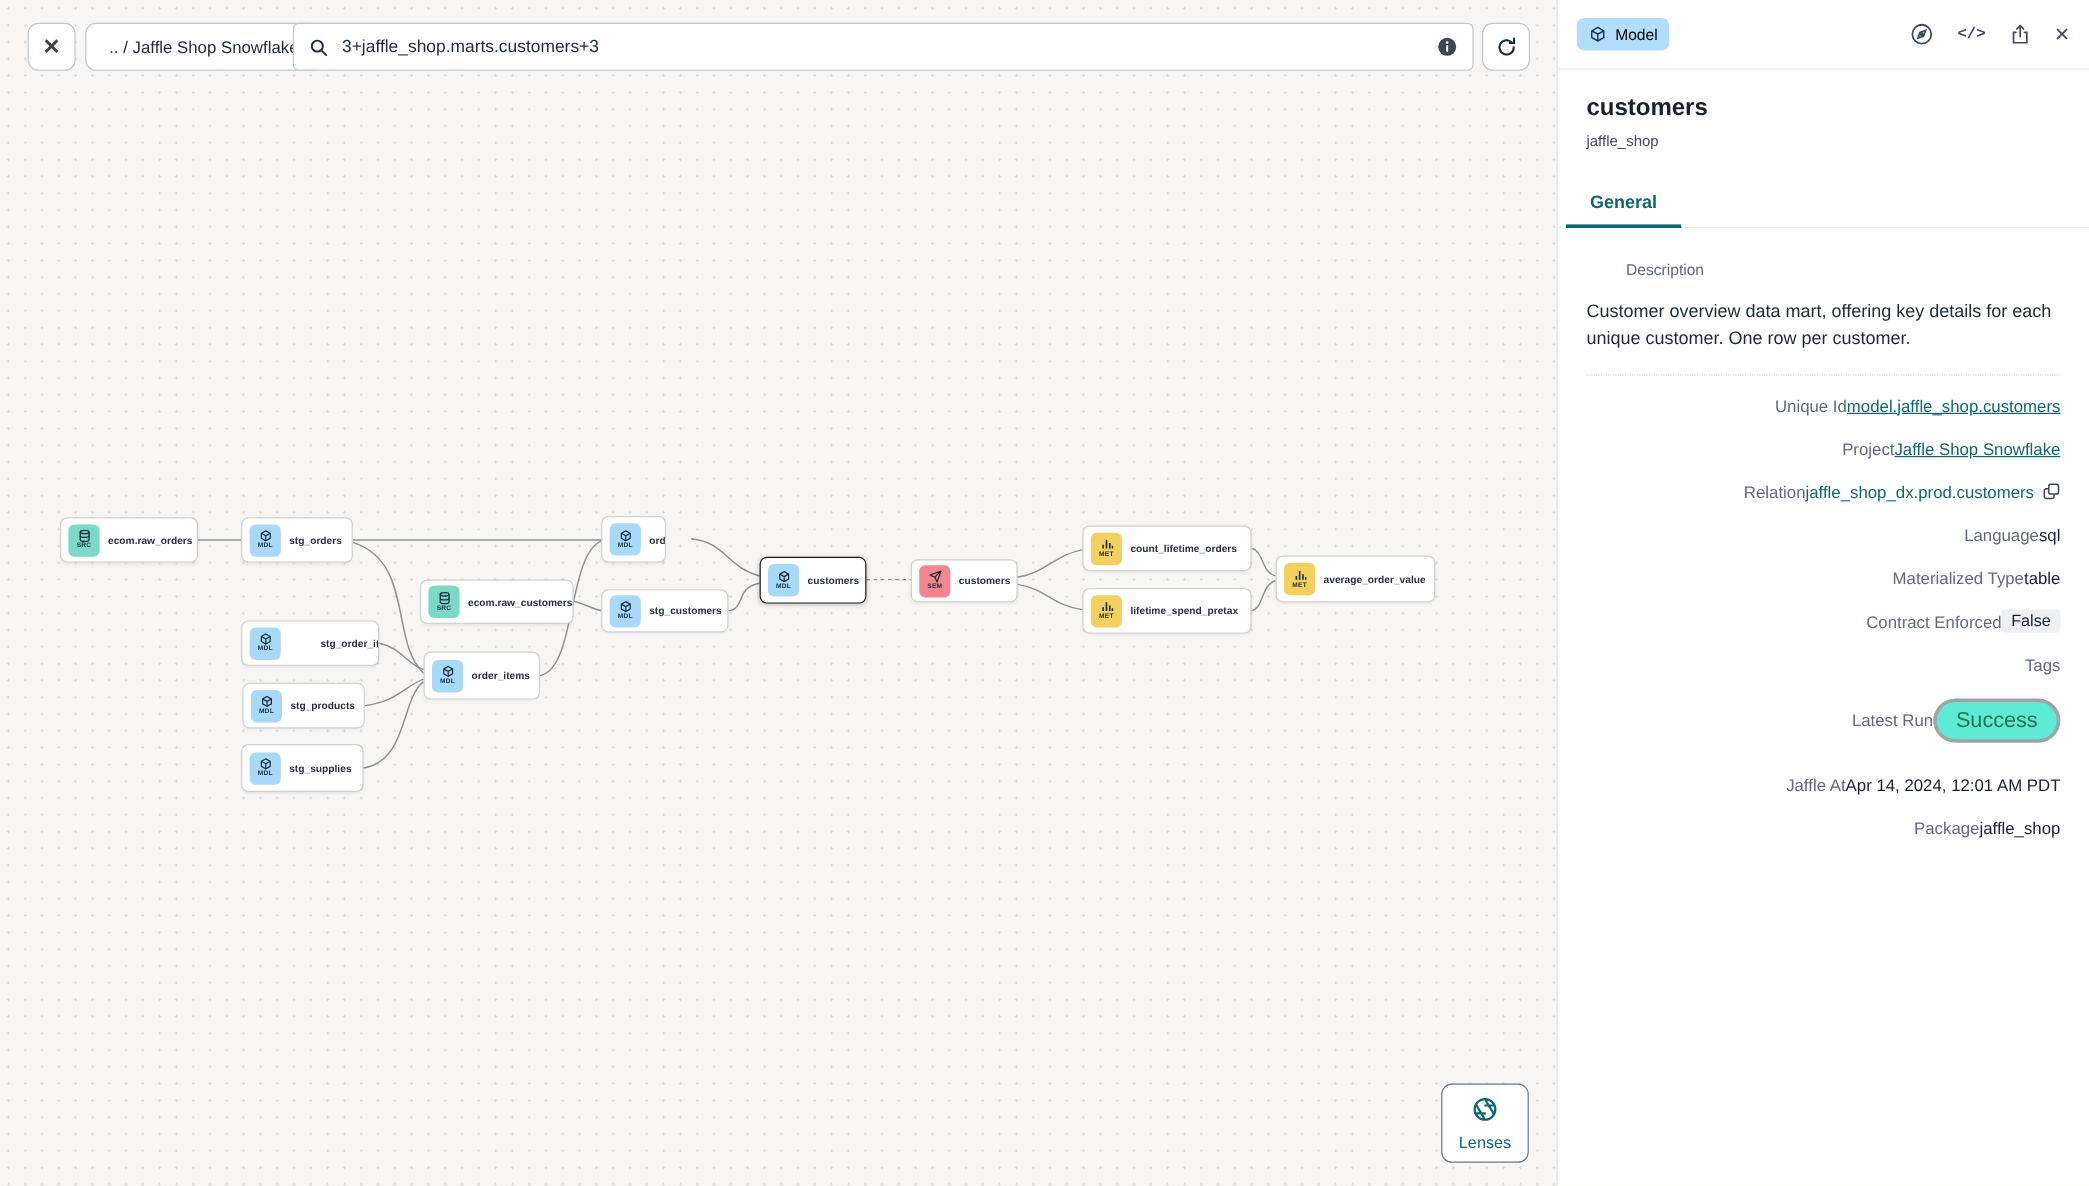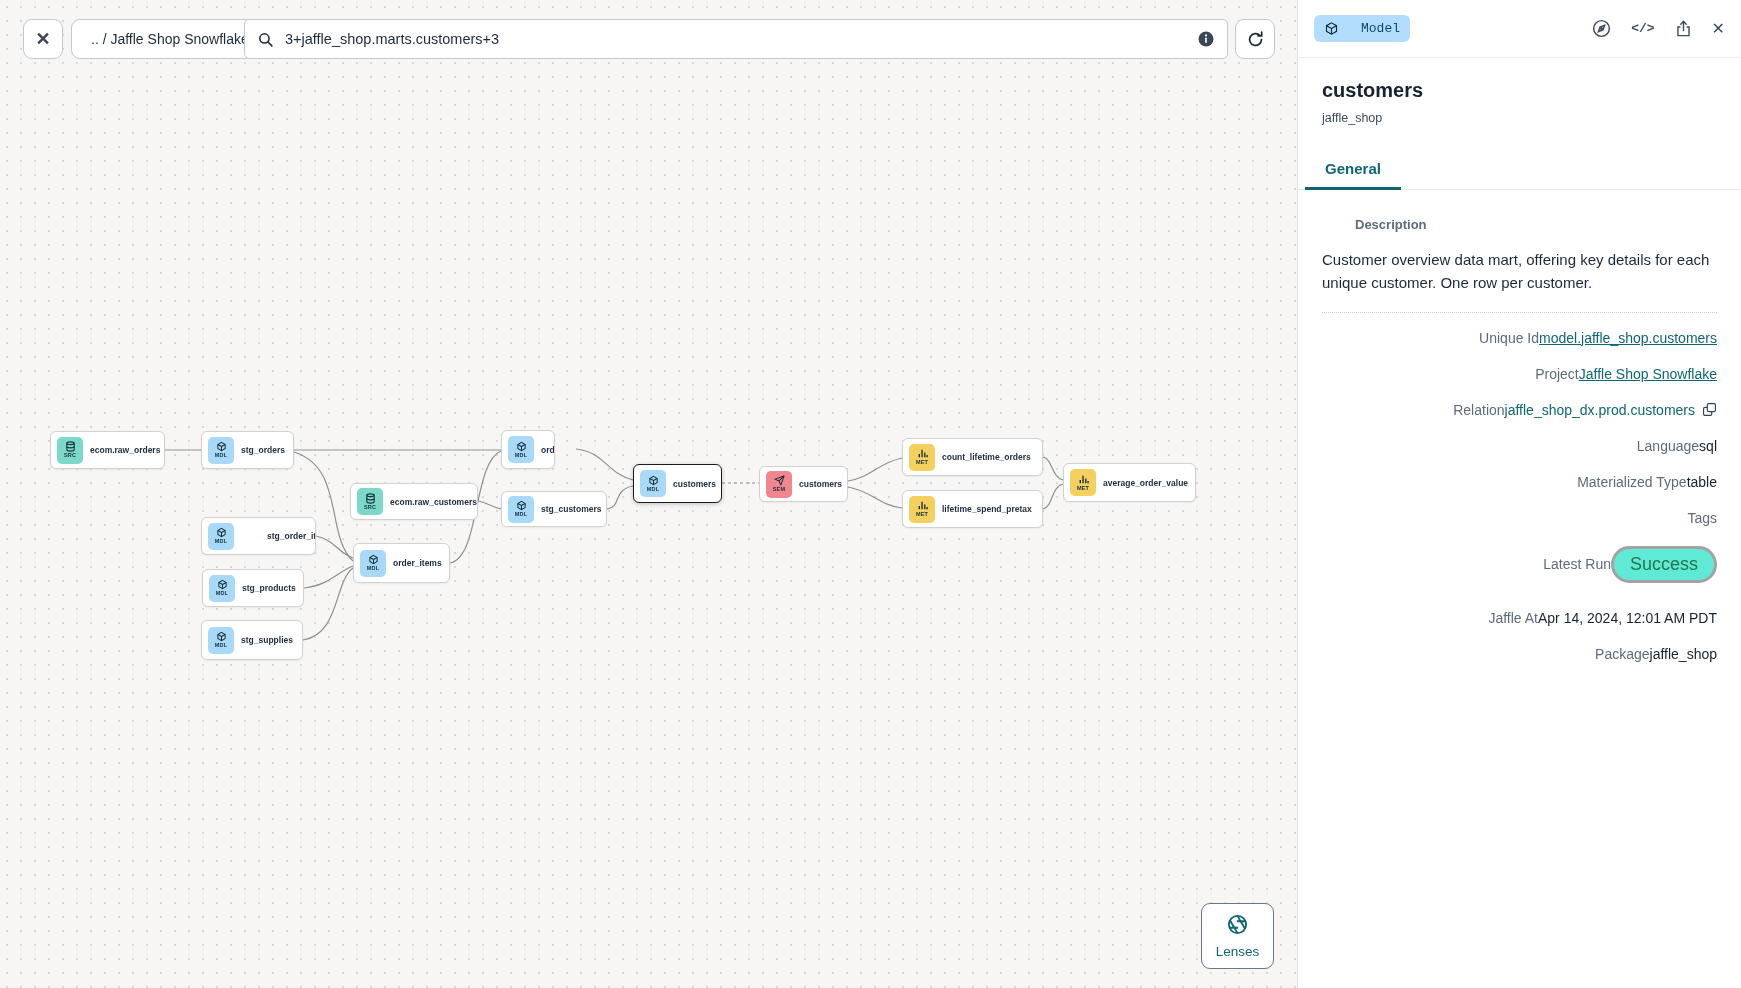--- a/index.html
+++ b/index.html
@@ -63,39 +63,39 @@
   
   .panel{
     position:absolute;right:0;top:0;width:444px;height:988px;box-sizing:border-box;
     background:#fff;border-left:1px solid #E2E2E0;
   }
   .panel-header{
     height:58px;box-sizing:border-box;border-bottom:1px solid #EAEAEA;
     display:flex;align-items:center;justify-content:space-between;padding:0 16px;
   }
   .model-badge{
-    display:flex;align-items:center;gap:22px;background:#B3DDFC;border-radius:6px;
-    padding:6px 10px;font-family:Liberation Mono, monospace;
-    font-size:13px;color:#0c4a6e;
+    display:flex;align-items:center;gap:7px;background:#B3DDFC;border-radius:6px;
+    padding:6px 10px;font-family:Liberation Sans, sans-serif;
+    font-size:13px;color:#000000;
   }
   .hdr-icons{display:flex;align-items:center;gap:19px;color:#3F4B5B;}
   .hdr-icons .icn{cursor:pointer;display:flex;align-items:center;}
   .code-icn{font-family:"Liberation Mono","DejaVu Sans Mono",monospace;font-size:13px;font-weight:bold;}
   .x-icn{font-size:16px;}
   .title-wrap{padding:21px 24px 0 24px;}
   .p-title{font-size:20px;font-weight:bold;color:#16232E;}
   .p-sub{font-size:12.5px;color:#3D4B59;margin-top:9px;}
   .tabs{margin-top:27px;border-bottom:1px solid #E7E9EA;padding-left:7px;}
   .tab{
     display:inline-block;width:96px;text-align:center;box-sizing:border-box;
     padding:8px 0 10px 0;font-size:15px;font-weight:bold;color:#0E6673;
     border-bottom:3px solid #0E6673;margin-bottom:-1px;cursor:pointer;
   }
   .p-content{padding:0 24px;}
-  .sec-label{margin-top:27px;font-size:13px;font-weight:bold;color:#5D6B7A;padding-left:33px;}
+  .sec-label{margin-top:27px;font-size:13px;font-weight:normal;color:#5D6B7A;padding-left:33px;}
   .desc{
     margin-top:16px;font-size:15px;line-height:1.55;color:#1D2A36;
     padding-bottom:17px;border-bottom:1px dotted #C6CCD2;
   }
   .kv{display:flex;align-items:center;justify-content:flex-end;min-height:19px;padding:8.5px 0;}
   .kv .k{font-size:14px;color:#5D6B7A;}
   .kv .v{font-size:14px;color:#16232E;text-align:right;}
   .kv .v.link{color:#0E6673;text-decoration:underline;cursor:pointer;}
   .kv .v.rel{color:#0E6673;display:flex;align-items:center;gap:7px;}
   .badge-gray{background:#EEF0F1;border-radius:3px;padding:2px 8px;font-size:13.5px;color:#16232E;}
@@ -378,20 +378,24 @@
     </div>
     <div class="kv">
       <span class="k">Language</span>
       <span class="v">sql</span>
     </div>
     <div class="kv">
       <span class="k">Materialized Type</span>
       <span class="v">table</span>
     </div>
     <div class="kv">
+      <span class="k">Contract Enforced</span>
+      <span class="badge-gray">False</span>
+    </div>
+    <div class="kv">
       <span class="k">Tags</span>
       <span class="v"></span>
     </div>
     <div class="kv run">
       <span class="k">Latest Run</span>
       <span class="badge-success">Success</span>
     </div>
     <div class="kv ended">
       <span class="k">Jaffle At</span>
       <span class="v">Apr 14, 2024, 12:01 AM PDT</span>

